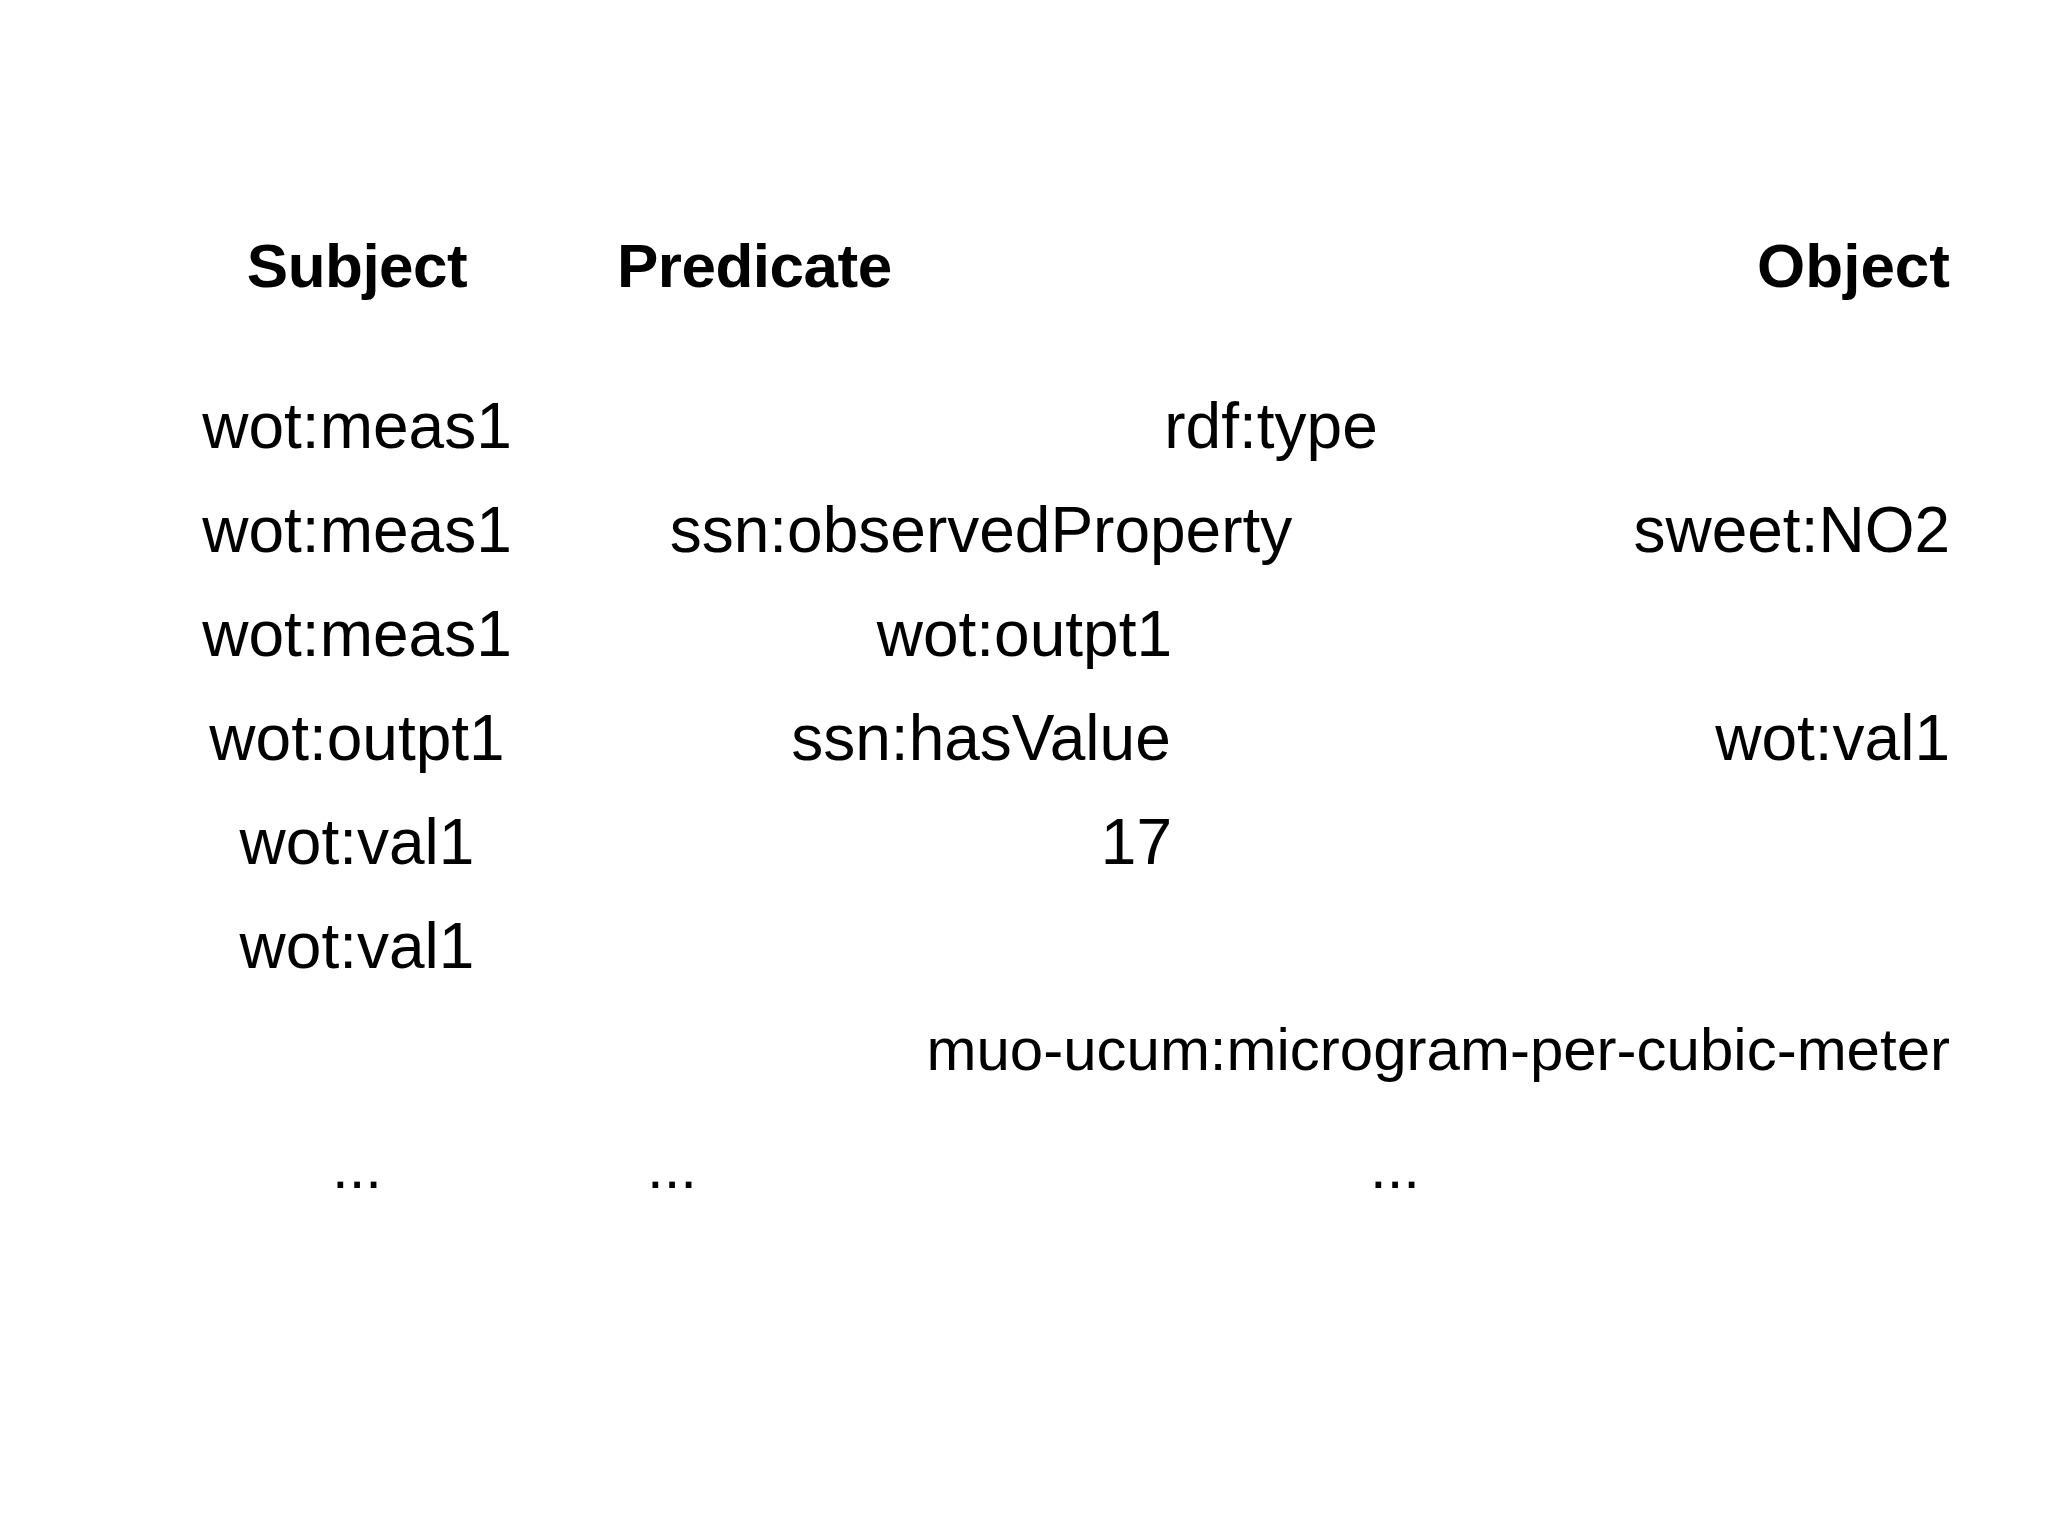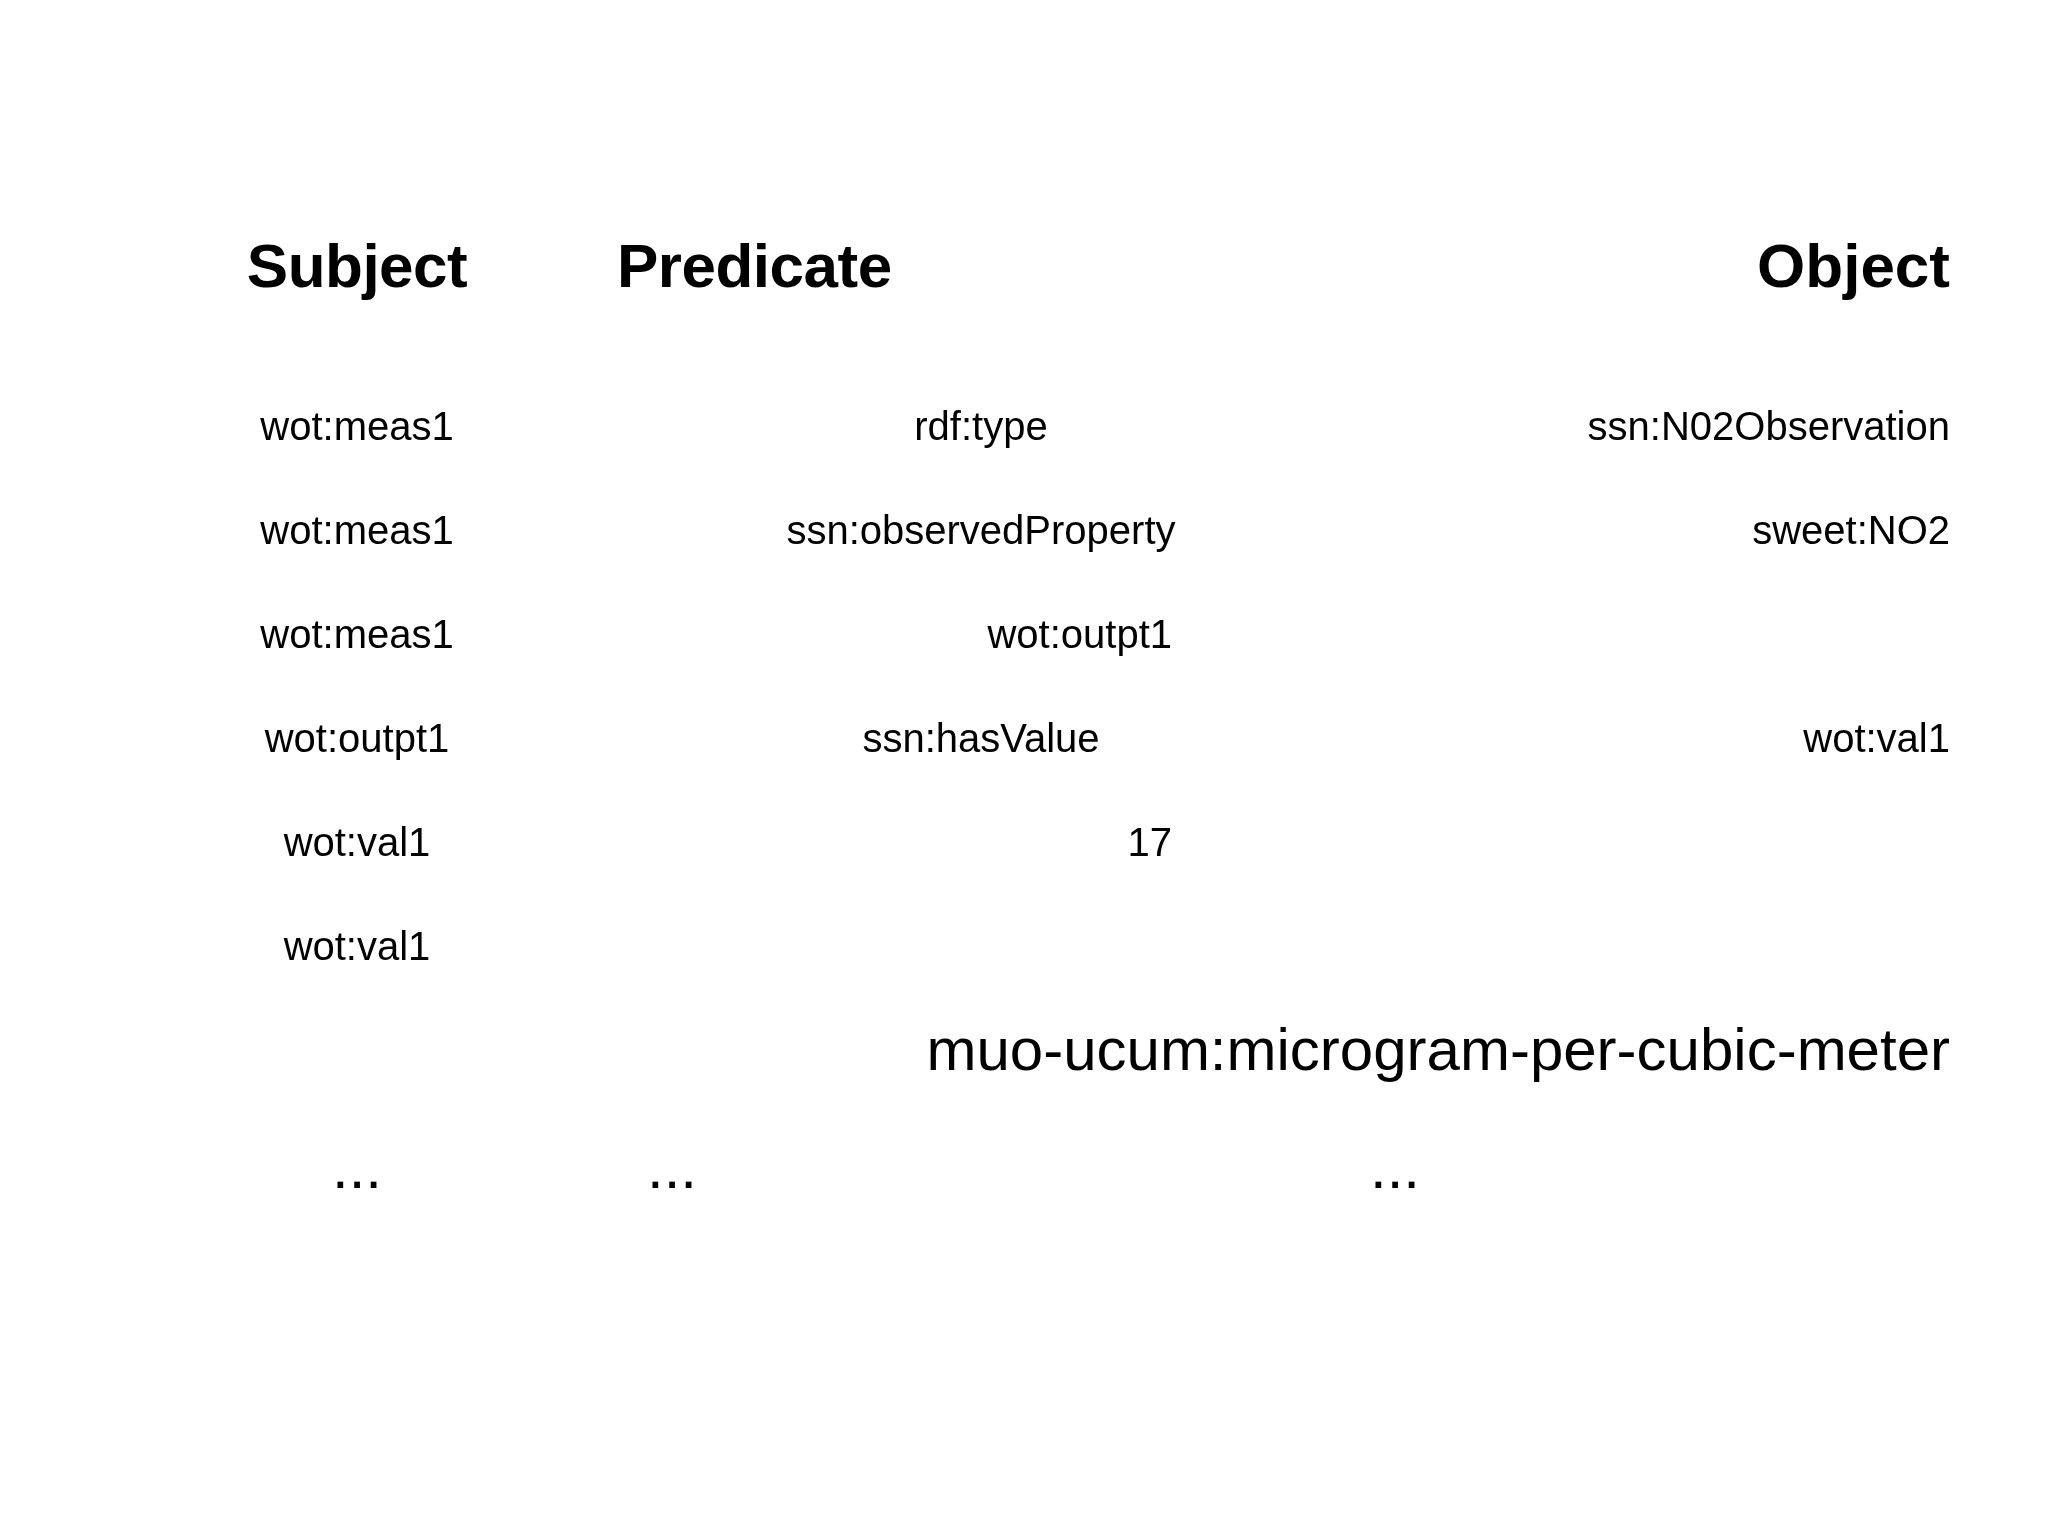--- a/index.html
+++ b/index.html
@@ -69,21 +69,21 @@
   }
   .header-row .col-object {
     letter-spacing: 0px;
   }
 
   
   .data-rows {
     margin-top: 70px;
   }
   .data-row {
-    font-size: 40px;
+    font-size: 64px;
     line-height: 104px;
     font-weight: normal;
   }
   .data-row .col-subject,
   .data-row .col-predicate,
   .data-row .col-object {
     font-stretch: semi-condensed;
   }
 
   
@@ -127,21 +127,20 @@
       <div class="col-subject">Subject</div>
       <div class="col-predicate">Predicate</div>
       <div class="col-object">Object</div>
     </div>
 
     <div class="data-rows">
 
       <div class="row data-row">
         <div class="col-subject">wot:meas1</div>
         <div class="col-predicate">rdf:type</div>
-        <div class="col-object">ssn:N02Observation</div>
       </div>
 
       <div class="row data-row">
         <div class="col-subject">wot:meas1</div>
         <div class="col-predicate">ssn:observedProperty</div>
         <div class="col-object">sweet:NO2</div>
       </div>
 
       <div class="row data-row">
         <div class="col-subject">wot:meas1</div>

